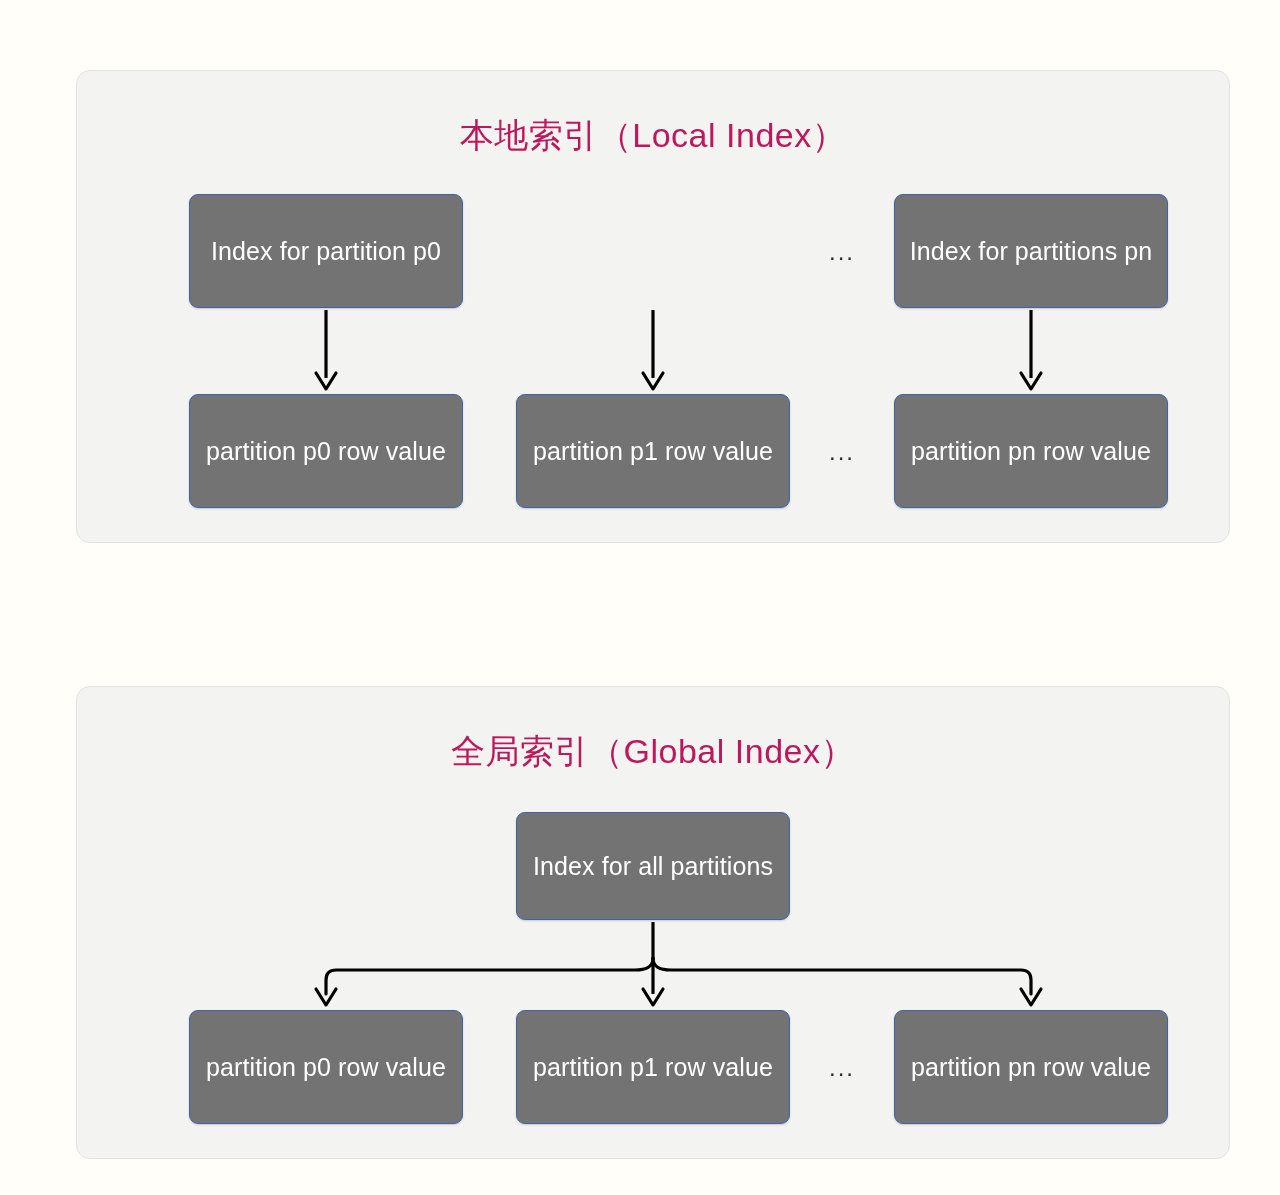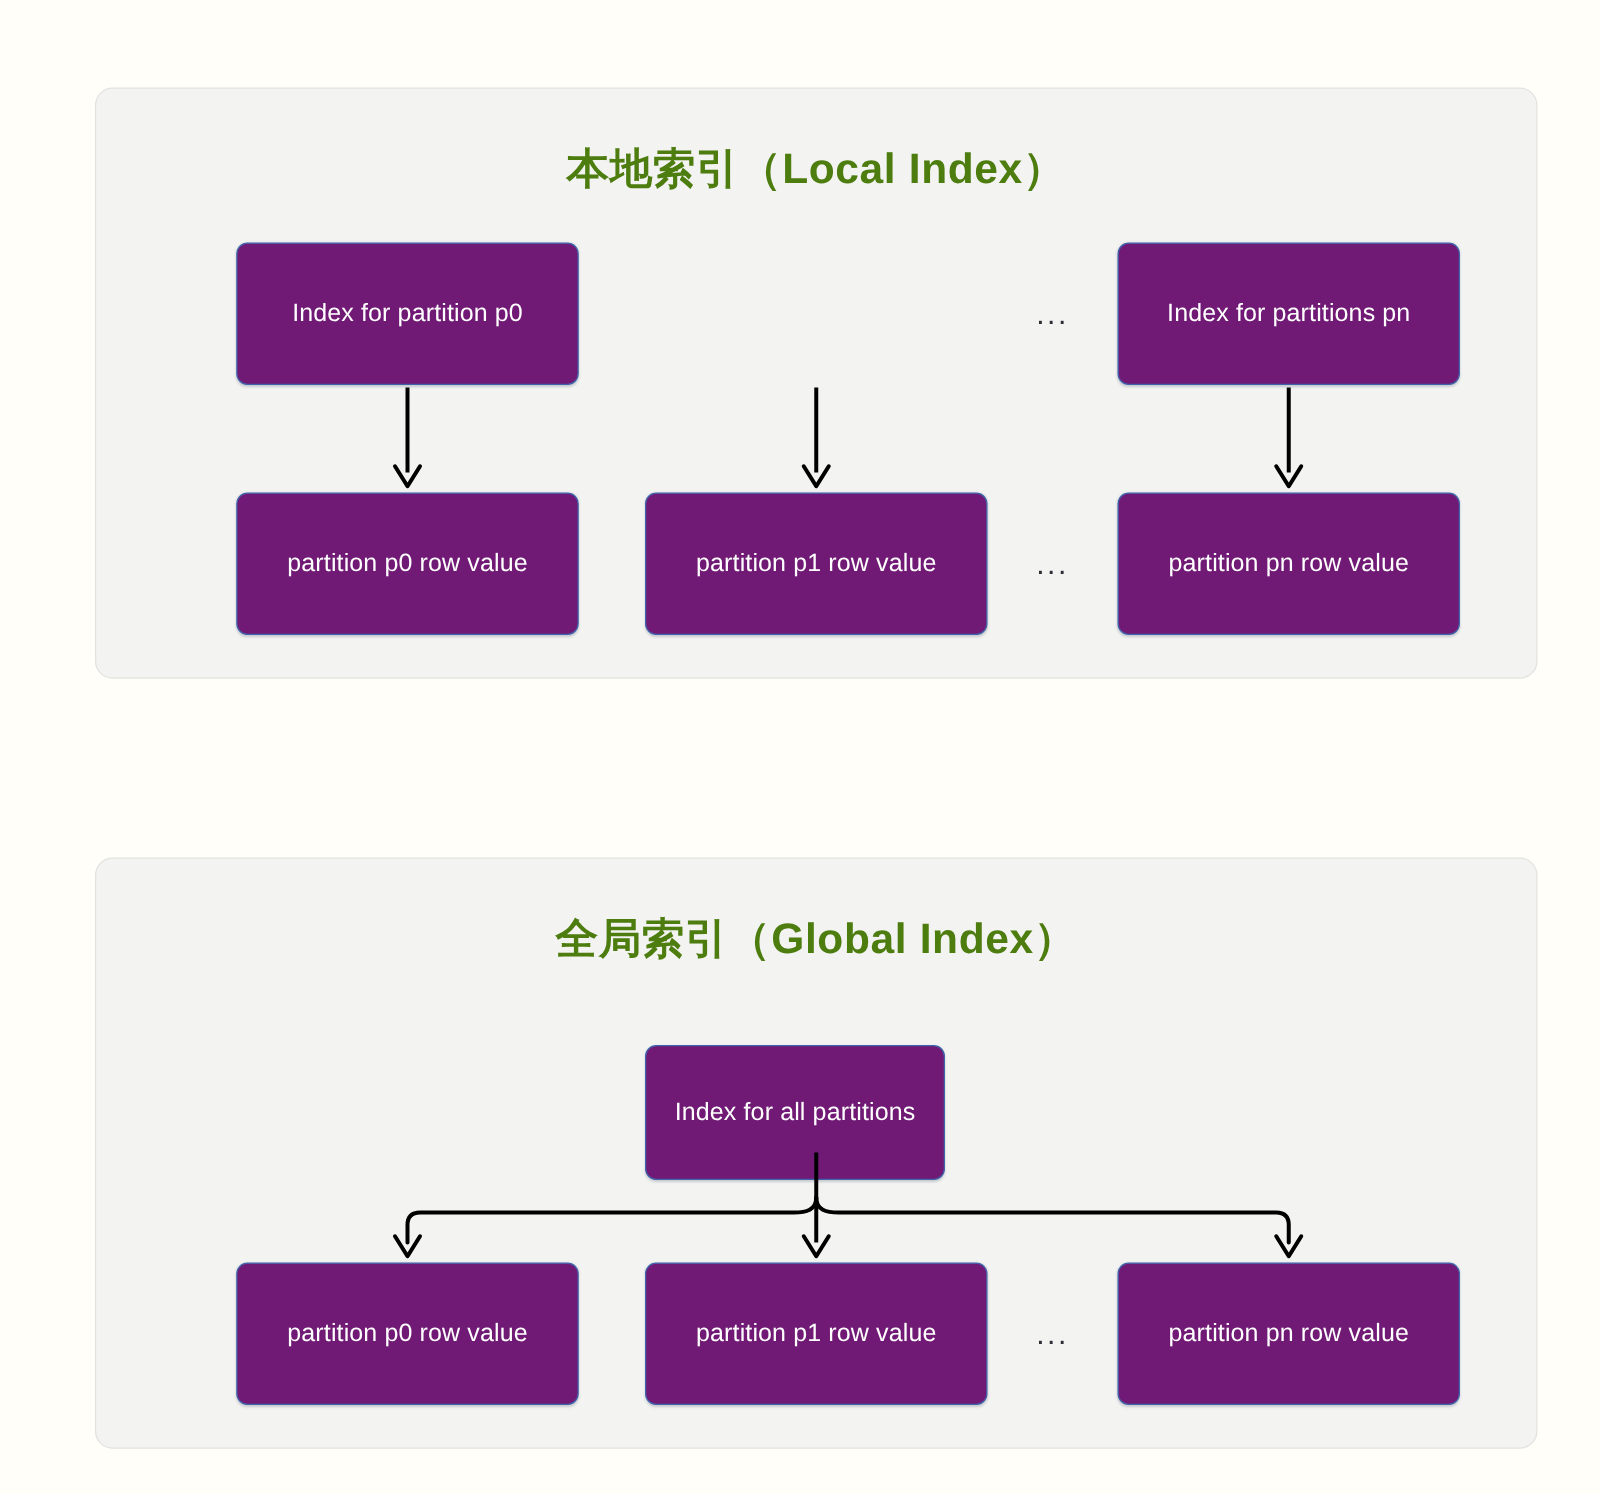--- a/index.html
+++ b/index.html
@@ -45,55 +45,55 @@
   }
 
   .panel-title {
     position: absolute;
     left: 0;
     right: 0;
     top: 42px;
     text-align: center;
     font-size: 34px;
     line-height: 44px;
-    color: #4d7c0f;
-    font-weight: 700;
+    color: #be185d;
+    font-weight: 400;
     letter-spacing: 0.5px;
     white-space: nowrap;
   }
 
   
   .node {
     position: absolute;
-    background: #701a75;
+    background: #737373;
     border: 1px solid #3f63ab;
     border-radius: 9px;
     box-sizing: border-box;
     display: flex;
     align-items: center;
     justify-content: center;
     color: #ffffff;
-    font-size: 20px;
+    font-size: 25px;
     line-height: 26px;
     letter-spacing: 0.1px;
     white-space: nowrap;
     box-shadow: 0 1px 2px rgba(40, 55, 90, 0.22);
   }
 
   
   #node-li-p0   { left: 189px; top: 194px; width: 274px; height: 114px; }
   #node-li-p1   { left: 516px; top: 194px; width: 274px; height: 114px; }
   #node-li-pn   { left: 894px; top: 194px; width: 274px; height: 114px; }
   
   #node-lv-p0   { left: 189px; top: 394px; width: 274px; height: 114px; }
   #node-lv-p1   { left: 516px; top: 394px; width: 274px; height: 114px; }
   #node-lv-pn   { left: 894px; top: 394px; width: 274px; height: 114px; }
 
   
-  #node-gi-all  { left: 516px; top: 812px; width: 240px; height: 108px; margin-top: 24px; }
+  #node-gi-all  { left: 516px; top: 812px; width: 274px; height: 108px; }
   #node-gv-p0   { left: 189px; top: 1010px; width: 274px; height: 114px; }
   #node-gv-p1   { left: 516px; top: 1010px; width: 274px; height: 114px; }
   #node-gv-pn   { left: 894px; top: 1010px; width: 274px; height: 114px; }
 
   
   .ellipsis {
     position: absolute;
     font-size: 24px;
     line-height: 24px;
     color: #2a2d33;

